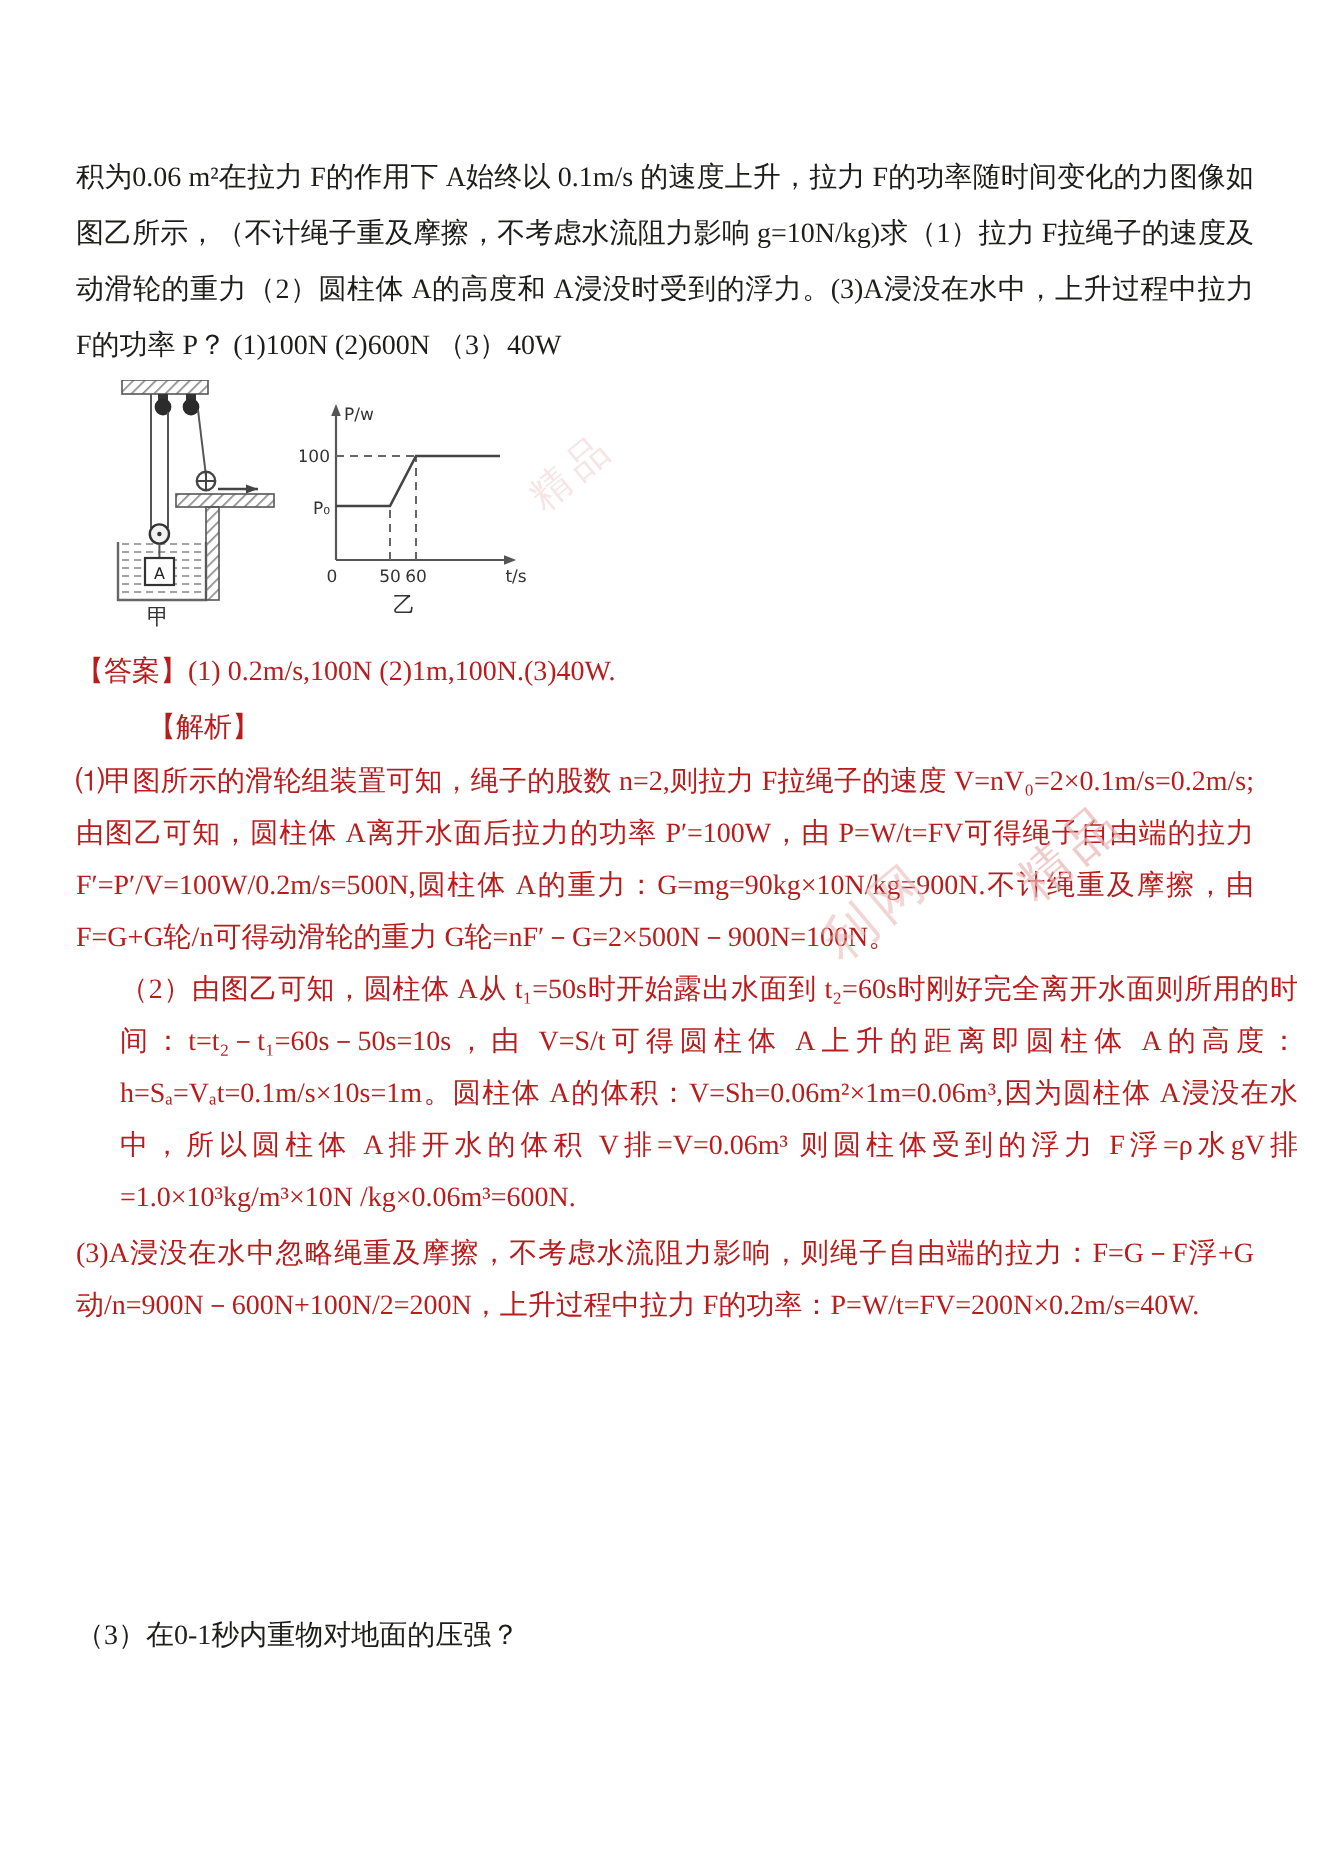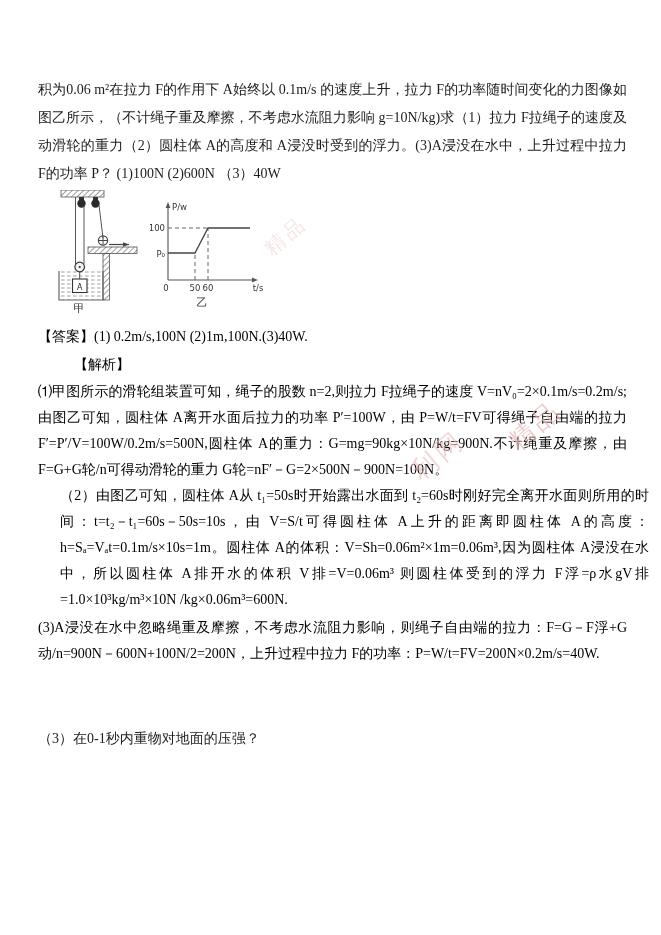--- a/index.html
+++ b/index.html
@@ -4,28 +4,28 @@
 <style>
   html,body{margin:0;padding:0;background:#ffffff;}
   .page{
     position:relative;width:661px;height:935px;background:#ffffff;
     font-family:"Liberation Serif","DejaVu Serif",serif;
     color:#1d1d1b;overflow:hidden;
   }
   .para{position:absolute;margin:0;width:589px;left:38px;
     font-size:14px;line-height:26px;text-align:justify;font-family:Liberation Serif, serif;}
   .p1{top:76px;line-height:28px;}
-  .red{color:#000000;}
+  .red{color:#b91c1c;}
   .answer-line{top:326px;line-height:22px;}
   .jiexi-line{top:354px;line-height:22px;margin-left:36px;}
   .a1{top:379px;}
   .a2{top:483px;margin-left:22px;}
   .a3{top:587px;margin-top:28px;}
   .p2{top:639px;line-height:25px;}
-  .q3{top:728px;line-height:22px;}
+  .q3{top:808px;line-height:22px;}
   .figure-group{position:absolute;left:0;top:190px;width:661px;height:130px;}
   .diagram-svg{position:absolute;left:55px;top:0;}
   .graph-svg{position:absolute;left:150px;top:8px;}
   .watermark{
     position:absolute;font-size:26px;color:#e9b6b6;opacity:0.55;
     transform:rotate(-40deg);pointer-events:none;letter-spacing:4px;
     font-family:"Liberation Sans","DejaVu Sans",sans-serif;
   }
   .wm1{left:408px;top:438px;}
   .wm2{left:505px;top:408px;opacity:0.7;}

